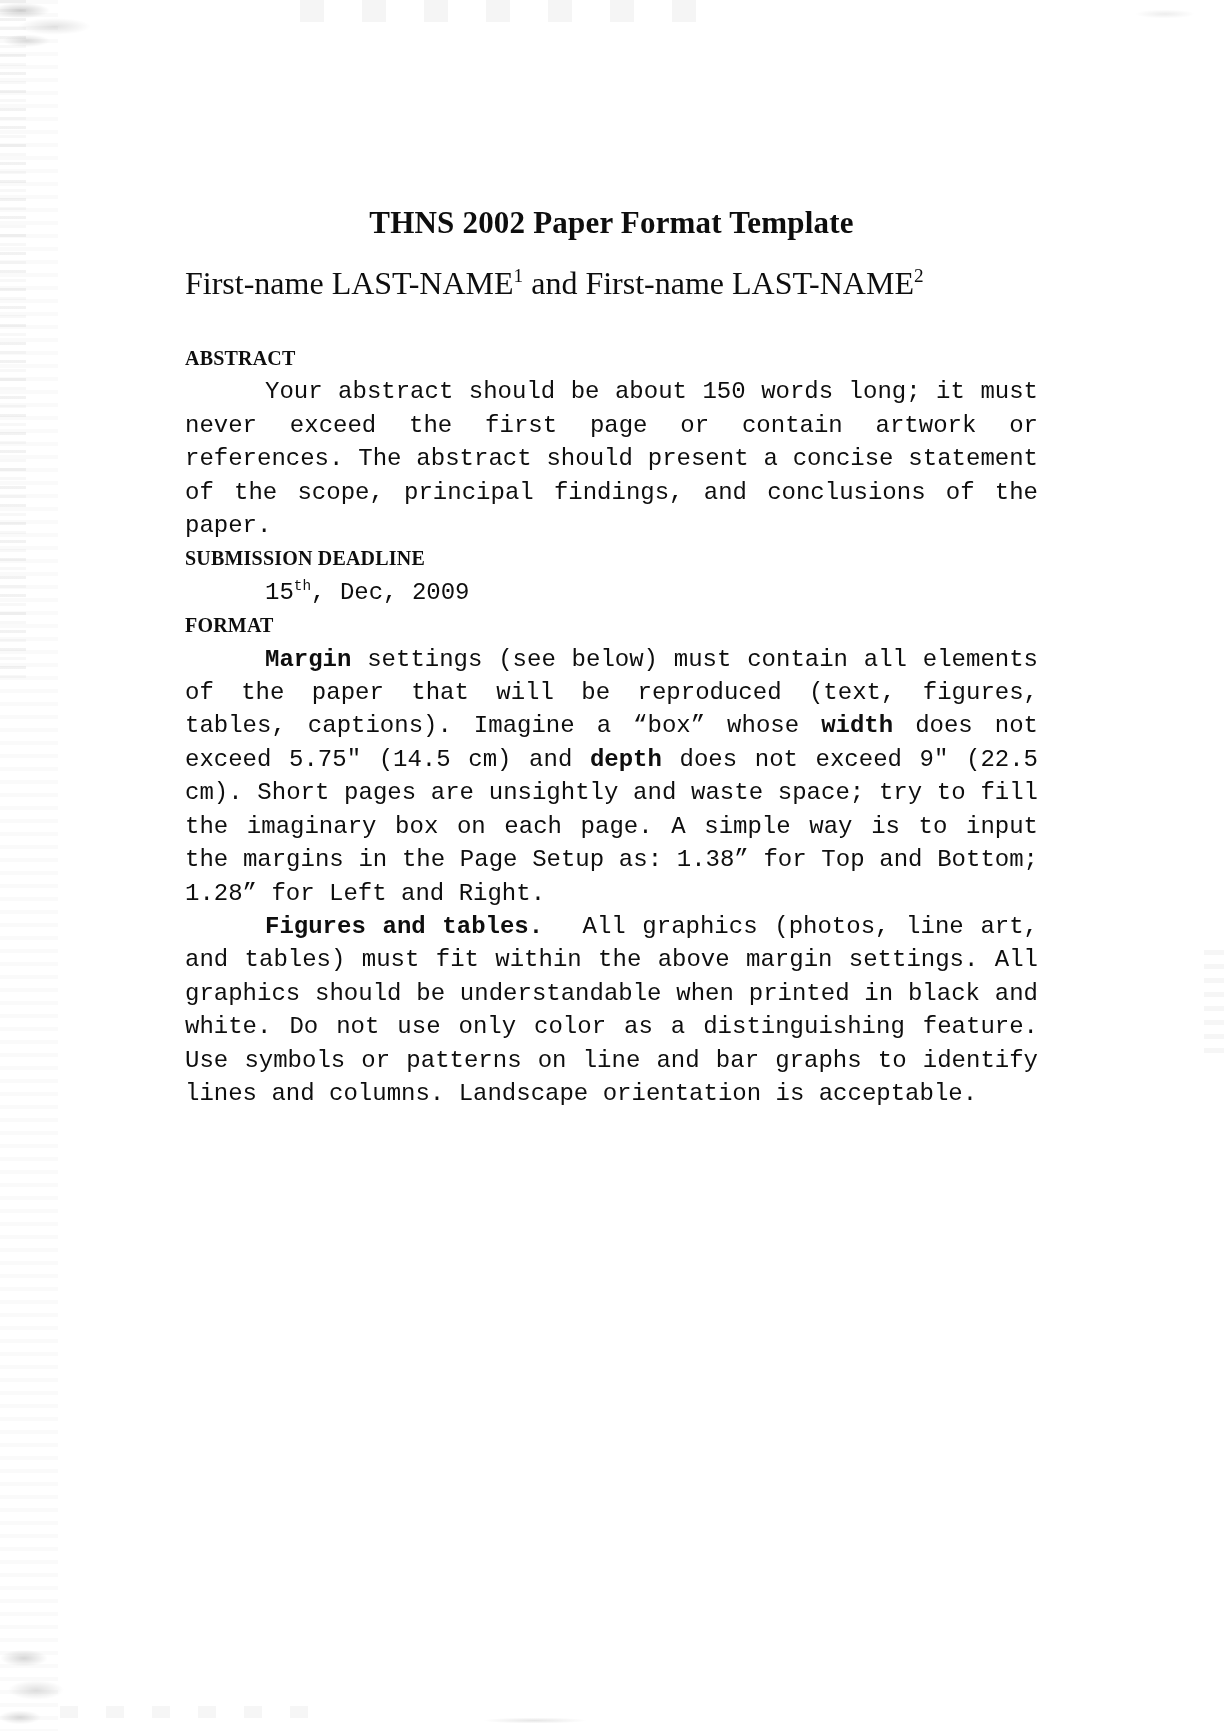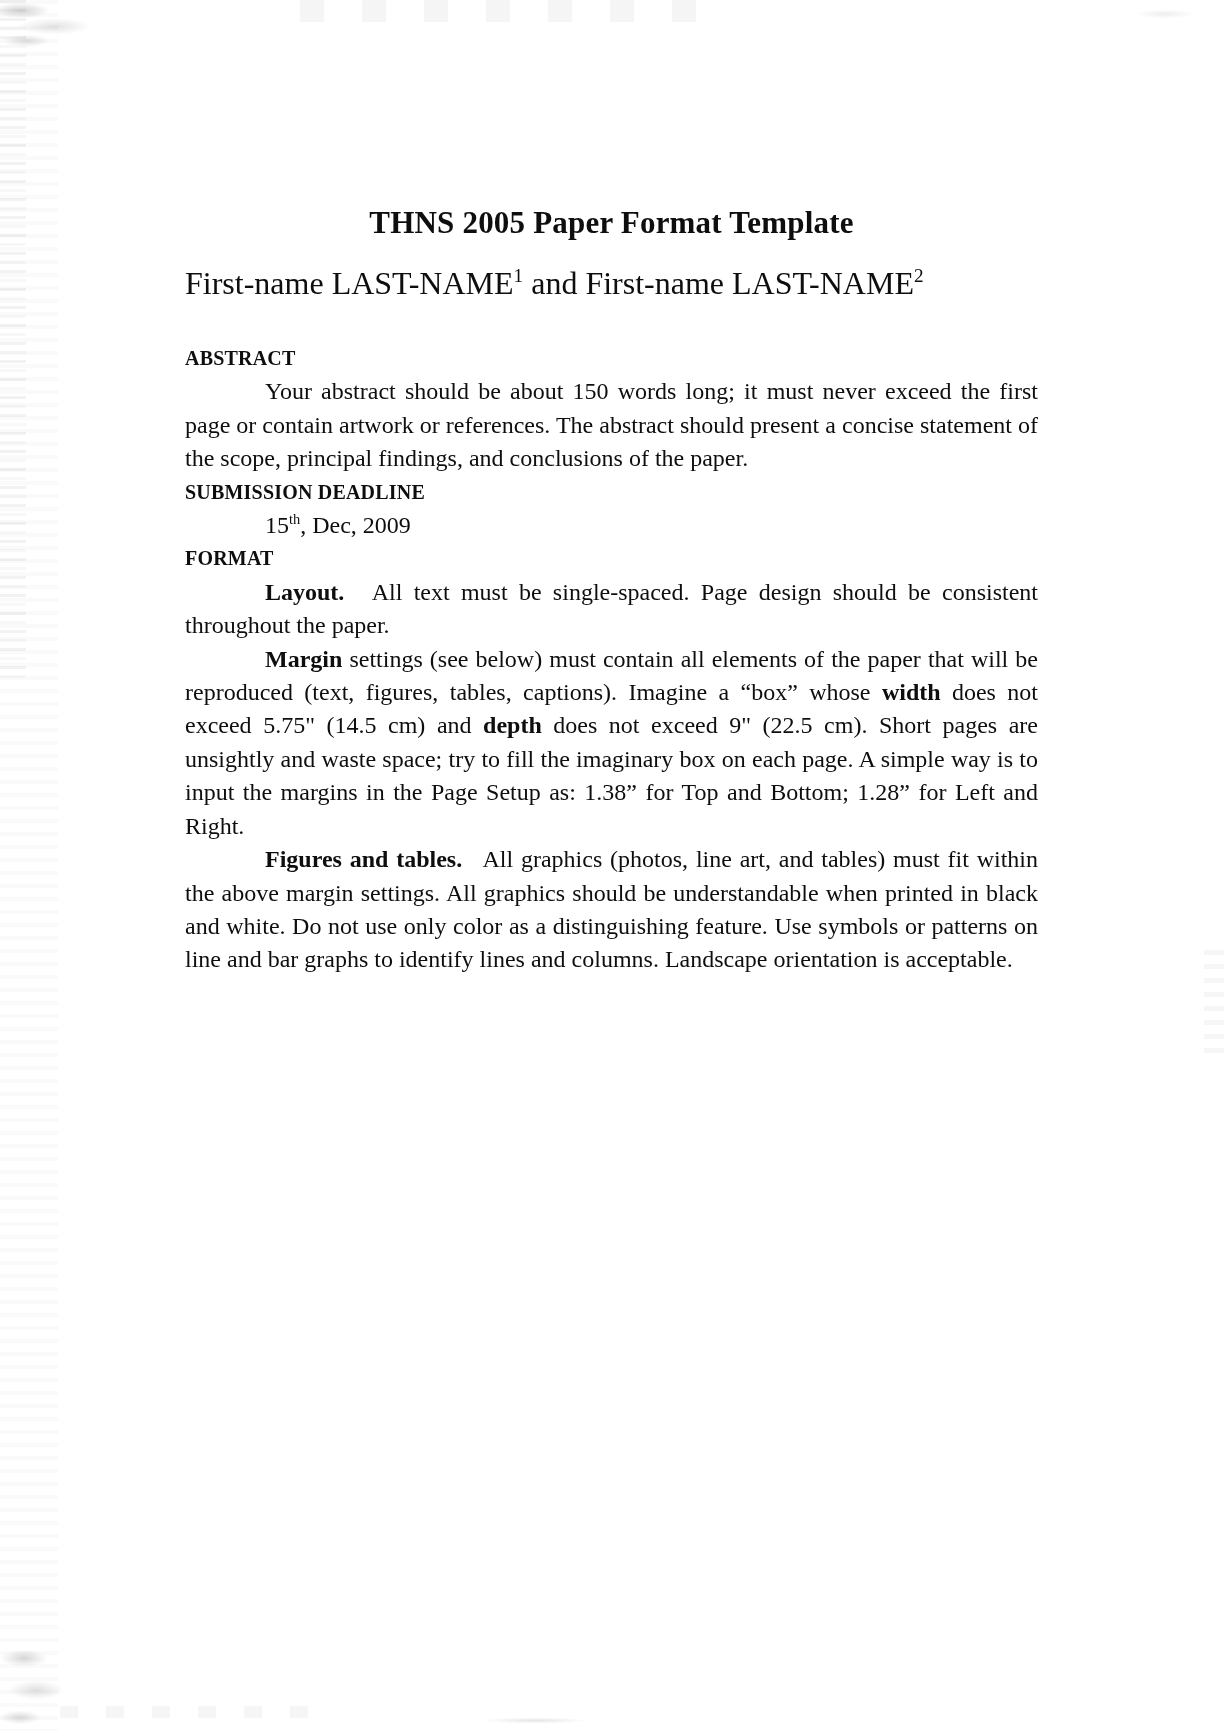--- a/index.html
+++ b/index.html
@@ -53,21 +53,21 @@
     line-height:33.4px;
     letter-spacing:0.2px;
   }
   .mt-section{margin-top:42px;}
   p.body{
     margin:0;
     font-size:24px;
     line-height:33.4px;
     text-align:justify;
   }
-  .indent{text-indent:80px;}
+  .indent{text-indent:80px;font-family:Liberation Mono, monospace;}
   .just-last{text-align-last:justify;}
   .bold{font-weight:700;}
   .lead{padding-right:6px;}
   
   .art{position:absolute;pointer-events:none;}
   .art-tl{
     left:0;top:0;width:94px;height:48px;
     background:
       radial-gradient(ellipse 42px 11px at 22% 22%, rgba(0,0,0,0.18), transparent 70%),
       radial-gradient(ellipse 52px 12px at 58% 55%, rgba(0,0,0,0.11), transparent 70%),
@@ -130,33 +130,32 @@
   <div class="art art-tl"></div>
   <div class="art art-top-streaks"></div>
   <div class="art art-tr"></div>
   <div class="art art-right-edge"></div>
   <div class="art art-bl"></div>
   <div class="art art-bottom-dash-1"></div>
   <div class="art art-bottom-dash-2"></div>
 
   <div class="content">
 
-    <h1 class="title">THNS 2005 Paper Format Template</h1>
+    <h1 class="title">THNS 2002 Paper Format Template</h1>
 
     <div class="authors"><span>First-name LAST-NAME</span><sup>1</sup><span> and First-name LAST-NAME</span><sup>2</sup></div>
 
     <div class="affils">
     </div>
 
     <h2 class="body-heading mt-section">ABSTRACT</h2>
     <p class="body indent">Your abstract should be about 150 words long; it must never exceed the first page or contain artwork or references. The abstract should present a concise statement of the scope, principal findings, and conclusions of the paper.</p>
 
     <h2 class="body-heading">SUBMISSION DEADLINE</h2>
     <p class="body indent"><span>15</span><sup>th</sup><span>, Dec, 2009</span></p>
 
     <h2 class="body-heading">FORMAT</h2>
 
-    <p class="body indent"><span class="bold lead">Layout.</span><span>&nbsp; All text must be single-spaced. Page design should be consistent throughout the paper.</span></p>
     <p class="body indent"><span class="bold">Margin</span><span> settings (see below) must contain all elements of the paper that will be reproduced (text, figures, tables, captions). Imagine a “box” whose </span><span class="bold">width</span><span> does not exceed 5.75" (14.5 cm) and </span><span class="bold">depth</span><span> does not exceed 9" (22.5 cm). Short pages are unsightly and waste space; try to fill the imaginary box on each page. A simple way is to input the margins in the Page Setup as: 1.38” for Top and Bottom; 1.28” for Left and Right.</span></p>
     <p class="body indent"><span class="bold lead">Figures and tables.</span><span>&nbsp; All graphics (photos, line art, and tables) must fit within the above margin settings. All graphics should be understandable when printed in black and white. Do not use only color as a distinguishing feature. Use symbols or patterns on line and bar graphs to identify lines and columns. Landscape orientation is acceptable.</span></p>
 
   </div>
 </div>
 
 </body></html>

